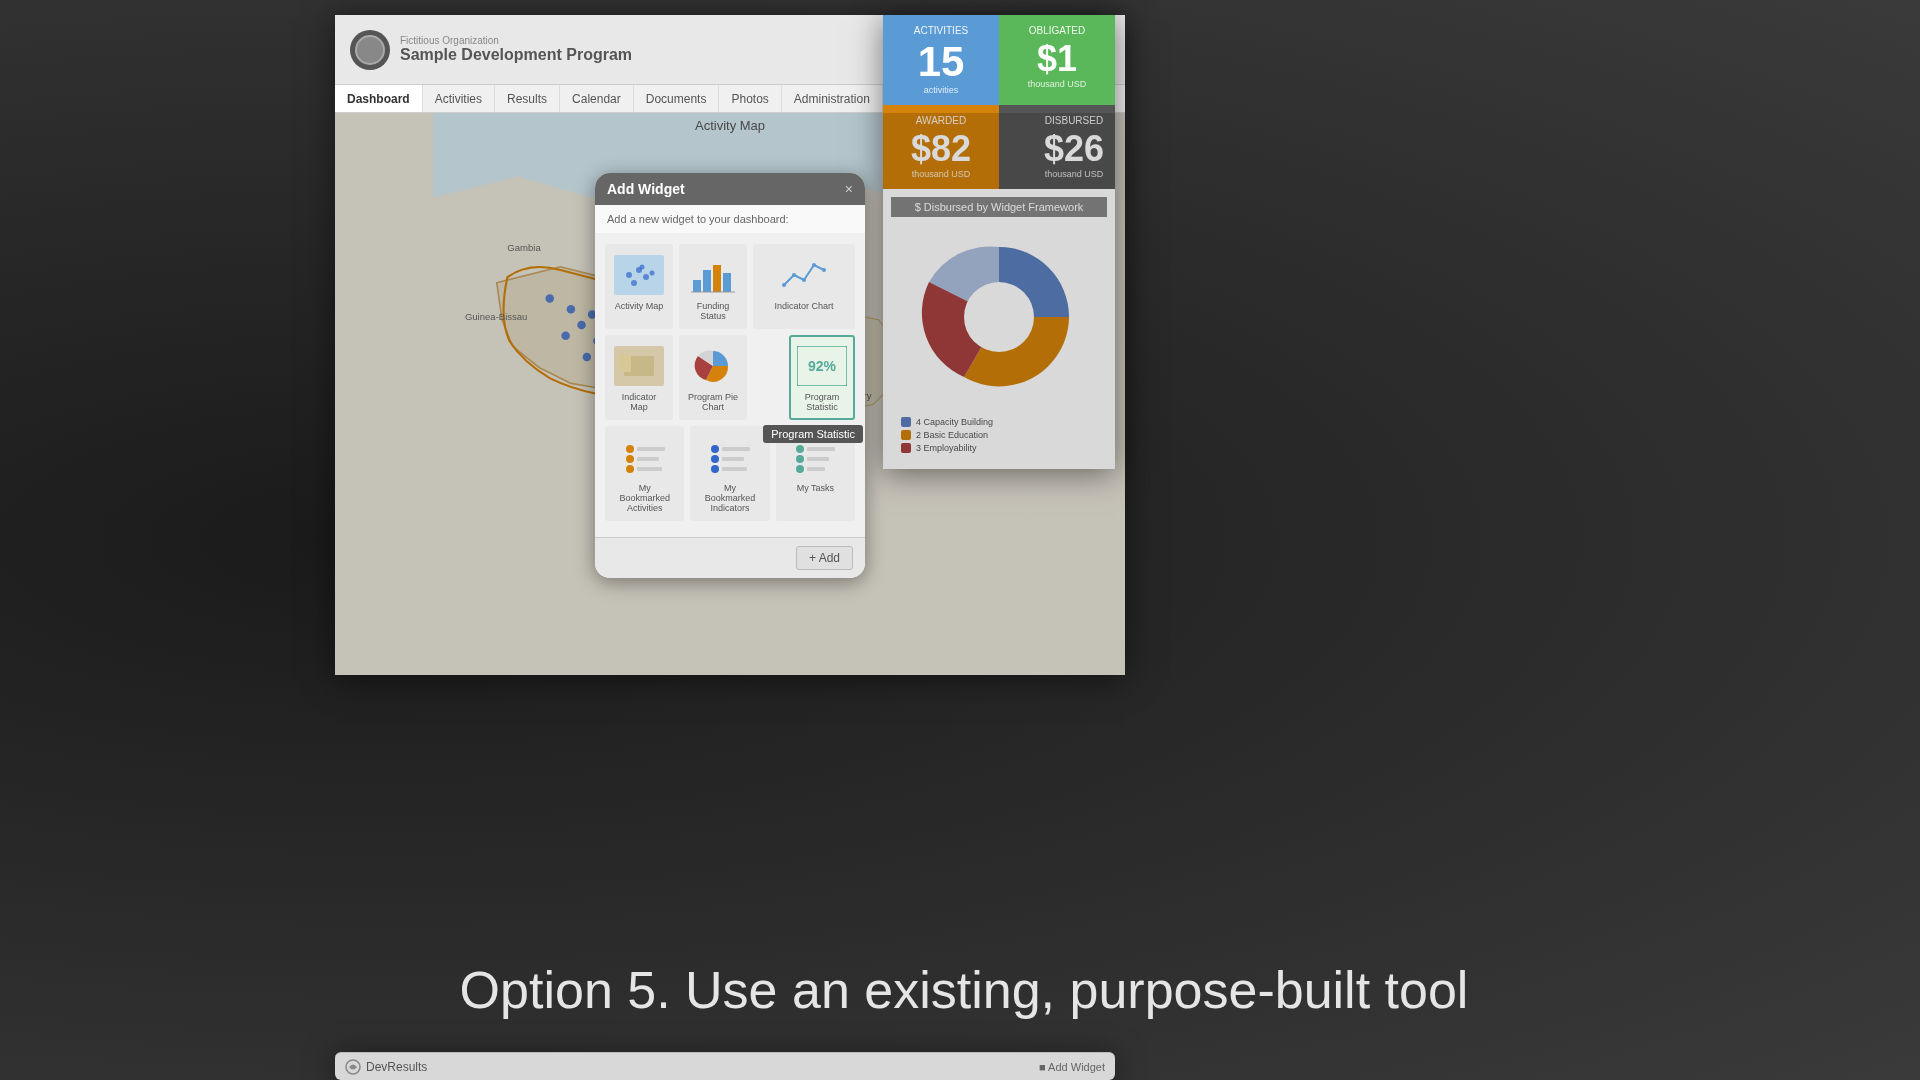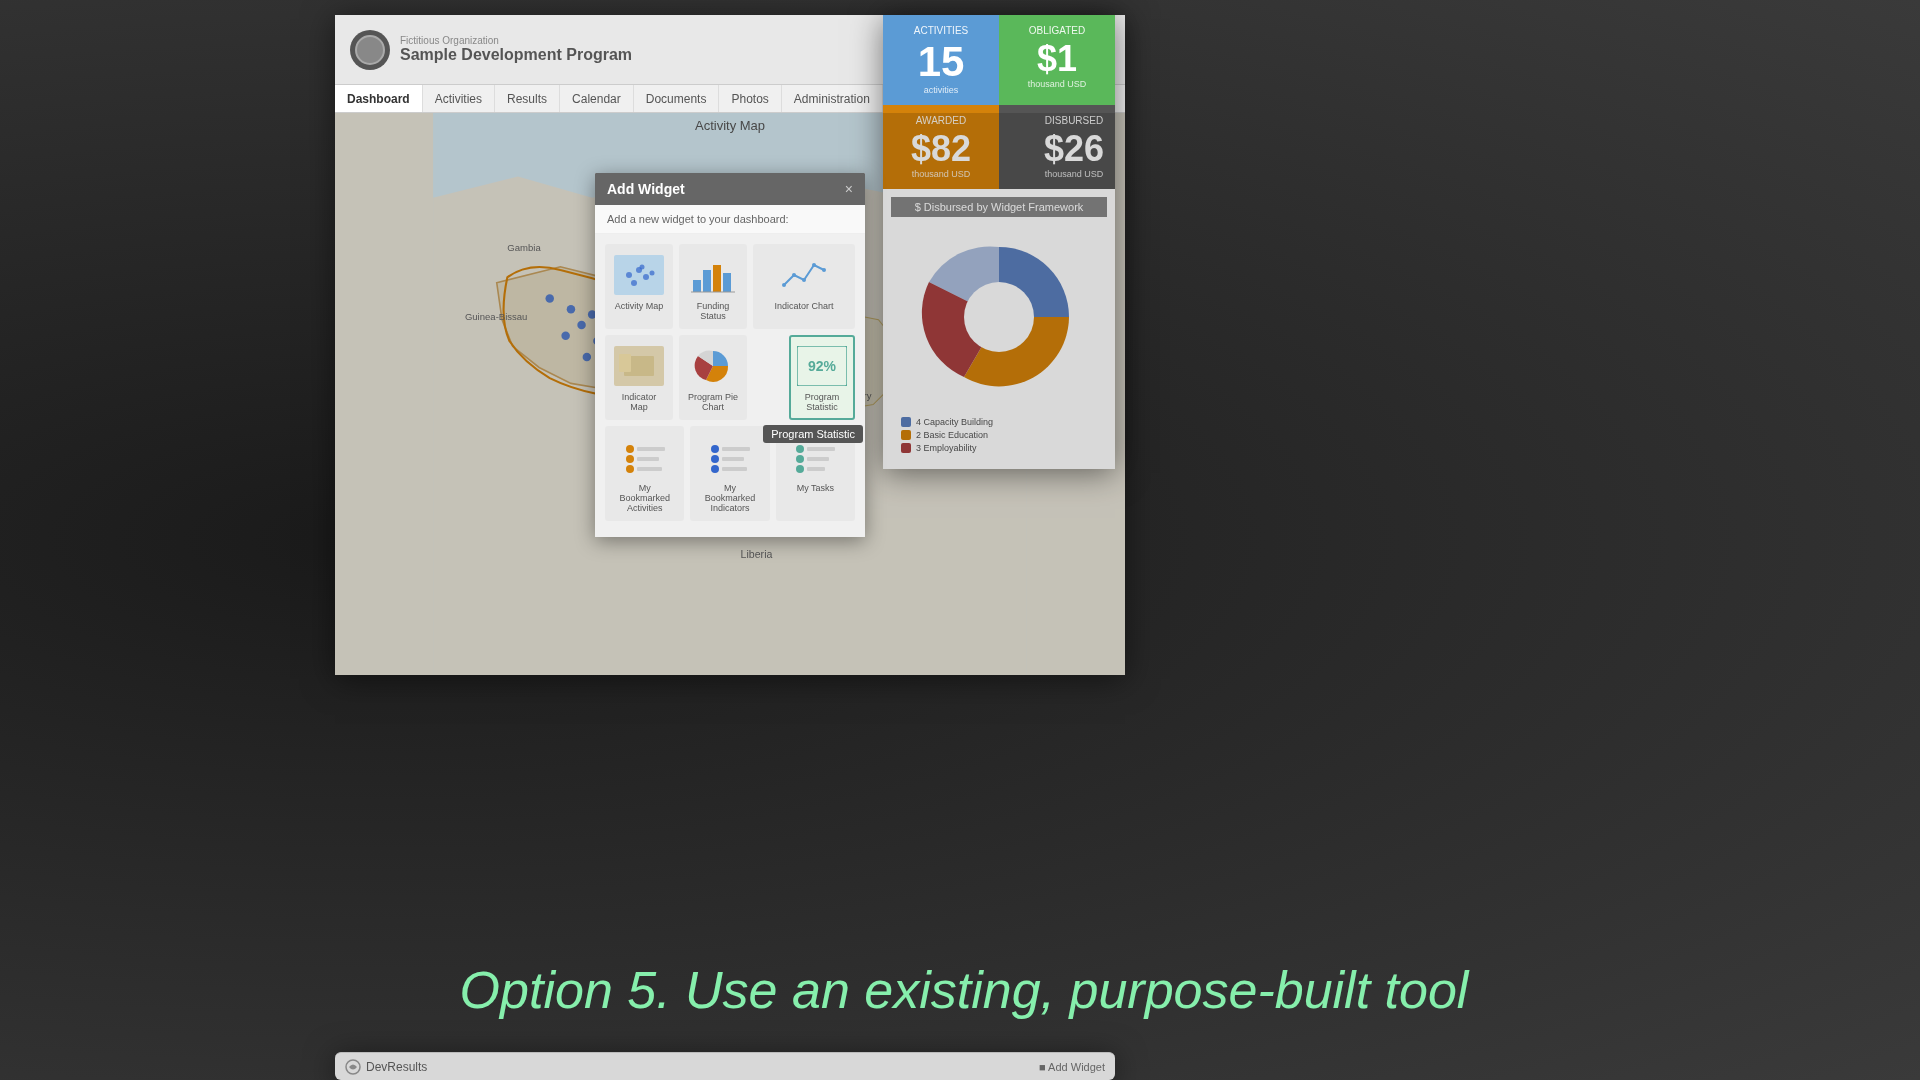--- a/index.html
+++ b/index.html
@@ -160,21 +160,21 @@
       background: rgba(0,0,0,0.15);
       z-index: 100;
       display: flex;
       align-items: flex-start;
       justify-content: center;
       padding-top: 60px;
     }
 
     .modal {
       background: #fff;
-      border-radius: 1px;
+      border-radius: 15px;
       box-shadow: 0 4px 20px rgba(0,0,0,0.4);
       width: 270px;
       overflow: hidden;
     }
 
     .modal-header {
       background: #666;
       padding: 8px 12px;
       display: flex;
       align-items: center;
@@ -418,22 +418,21 @@
     }
 
     
     .bottom-text {
       position: absolute;
       bottom: 60px;
       left: 8px;
       right: 0;
       text-align: center;
       font-size: 52px;
-      color: #86efac;
-      font-style: italic;
+      color: #e5e5e5;
       font-weight: 300;
     }
   </style>
 </head>
 <body>
 
 <div class="app-container">
 
   <div class="app-header">
     <div class="org-logo">
@@ -631,20 +630,23 @@
                   <circle cx="10" cy="32" r="4" fill="#5a9"></circle>
                   <rect x="17" y="30" width="18" height="4" fill="#ccc" rx="1"></rect>
                 </svg>
               </div>
               <span class="widget-label">My Tasks</span>
             </div>
 
           </div>
         </div>
 
+        <div class="modal-footer">
+          <button class="add-btn">+ Add</button>
+        </div>
       </div>
     </div>
   </div>
 </div>
 
 <div class="stats-container">
 
   <div class="stats-grid">
     <div class="stat-tile activities">
       <div class="stat-label">Activities</div>

